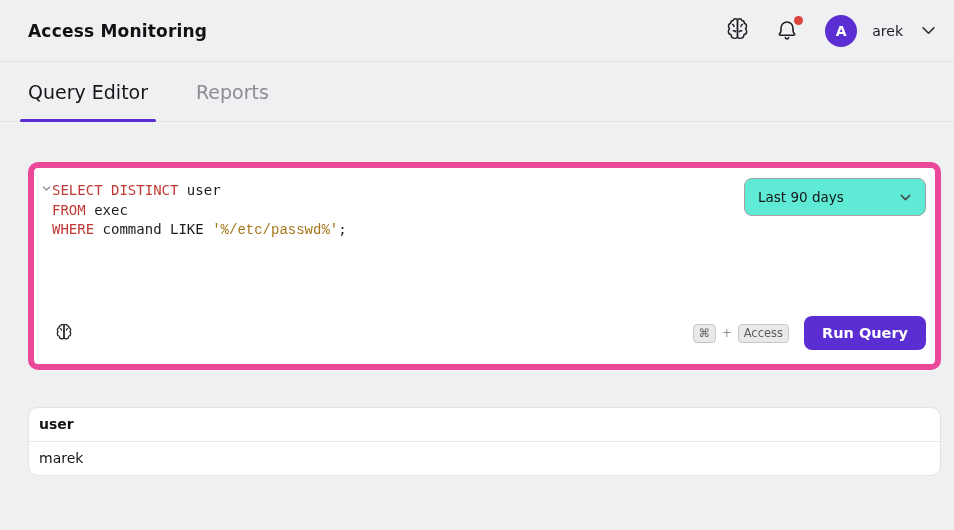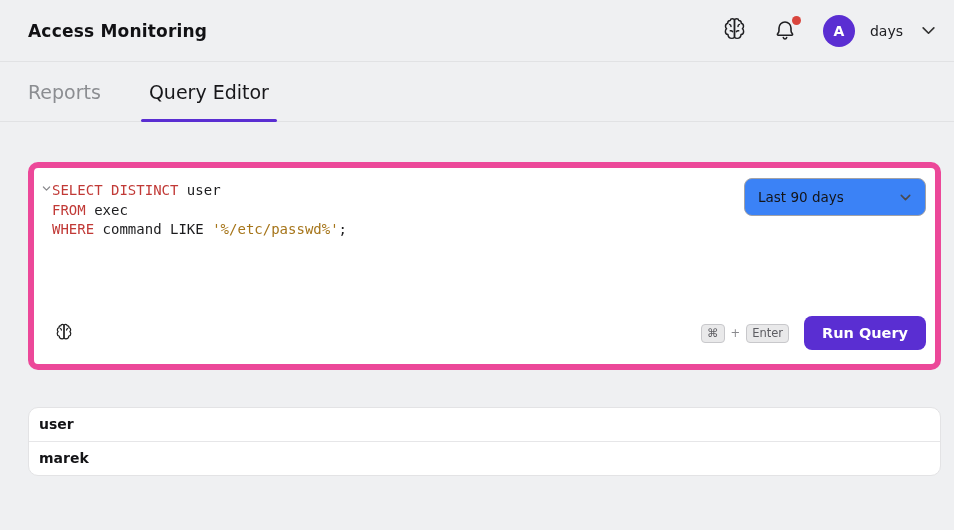--- a/index.html
+++ b/index.html
@@ -72,27 +72,27 @@
     position:absolute; left:7px; top:15px;
     color:#8a8a8e; display:flex; cursor:pointer; background:none; border:none;
   }
   .code-area {
     position:absolute; left:18px; top:13px; right:210px; bottom:60px;
     font-family:"DejaVu Sans Mono","Liberation Mono",monospace;
     font-size:14px; line-height:19.5px;
     color:#1c1c1e; white-space:pre; cursor:text;
   }
   .tok-keyword { color:var(--kw,#c13936); }
-  .tok-string  { color:var(--str,#a6751a); }
+  .tok-string  { color:var(--str,#a6751a);font-family:Liberation Mono, monospace; }
   .tok-plain   { color:#1c1c1e; }
 
   .timerange {
     position:absolute; top:10px; right:9px;
     width:182px; height:38px;
-    background:#3b82f6; border:1px solid #a2a2a6; border-radius:8px;
+    background:#5eead4; border:1px solid #a2a2a6; border-radius:8px;
     display:flex; align-items:center; justify-content:space-between;
     padding:0 12px 0 13px;
     font-size:13.5px; color:#141417; cursor:pointer;
   }
   .timerange .chev { display:flex; color:#4a4a4e; }
 
   .editor-footer {
     position:absolute; left:20px; right:9px; bottom:14px;
     display:flex; align-items:center;
   }
@@ -118,21 +118,21 @@
 
   
   .results-card {
     position:absolute; left:28px; top:407px;
     width:913px;
     background:#fff; border:1px solid #e3e3e5; border-radius:10px;
     overflow:hidden;
   }
   .results-header-row { display:flex; border-bottom:1px solid #e6e6e8; }
   .results-header-row .cell { font-weight:bold; padding:8px 10px 9px; }
-  .cell { font-size:14px; color:#141417; padding:8px 10px; flex:1;font-weight:bold; }
+  .cell { font-size:14px; color:#141417; padding:8px 10px; flex:1; }
   .result-row { display:flex; }
   .result-row .cell { padding:8px 10px 9px; }
 
   svg { display:block; }
 </style>
 </head>
 <body style="background: rgb(239, 240, 242);">
 
 <header class="app-header">
   <div class="app-title">Access Monitoring</div>
@@ -152,34 +152,34 @@
     <button class="icon-btn">
       <span>
         <svg width="24" height="24" viewBox="0 0 24 24" fill="none" stroke="currentColor" stroke-width="1.6" stroke-linecap="round" stroke-linejoin="round">
           <path d="M18 9 C18 5.7 15.3 3 12 3 C8.7 3 6 5.7 6 9 L6 11.4 C6 12.6 5.5 13.7 4.7 14.6 C4.1 15.2 4.5 16.2 5.4 16.2 L18.6 16.2 C19.5 16.2 19.9 15.2 19.3 14.6 C18.5 13.7 18 12.6 18 11.4 Z"></path>
           <path d="M10.3 18.6 C10.6 19.5 11.2 20 12 20 C12.8 20 13.4 19.5 13.7 18.6"></path>
         </svg>
       </span>
       <span class="red-dot"></span>
     </button>
     <div class="avatar">A</div>
-    <div class="user-name">days</div>
+    <div class="user-name">arek</div>
     <button class="user-chevron">
       <span>
         <svg width="19" height="19" viewBox="0 0 16 16" fill="none" stroke="currentColor" stroke-width="1.4" stroke-linecap="round" stroke-linejoin="round">
           <path d="M3.5 5.8 L8 10.3 L12.5 5.8"></path>
         </svg>
       </span>
     </button>
   </div>
 </header>
 
 <nav class="tab-bar">
+  <button class="tab active">Query Editor</button>
   <button class="tab">Reports</button>
-  <button class="tab active">Query Editor</button>
 </nav>
 
 <section class="editor-card">
   <button class="fold-gutter">
     <span>
       <svg width="11" height="11" viewBox="0 0 16 16" fill="none" stroke="currentColor" stroke-width="1.8" stroke-linecap="round" stroke-linejoin="round">
         <path d="M3.5 5.8 L8 10.3 L12.5 5.8"></path>
       </svg>
     </span>
   </button>
@@ -202,21 +202,21 @@
           <path d="M12 3.1 C12 2.1 11.1 1.5 10.1 1.5 C9 1.5 8.3 2.3 8.2 3.1 C6.9 3.2 5.9 4.3 6 5.6 C4.8 5.9 4 7 4 8.2 C4 9.1 4.4 9.9 5 10.4 C4.3 10.9 3.9 11.8 3.9 12.8 C3.9 14.2 4.9 15.4 6.2 15.6 C6.3 17.5 7.8 19 9.7 19 C10.7 19 11.5 18.6 12 18 Z"></path>
           <path d="M12 3.1 C12 2.1 12.9 1.5 13.9 1.5 C15 1.5 15.7 2.3 15.8 3.1 C17.1 3.2 18.1 4.3 18 5.6 C19.2 5.9 20 7 20 8.2 C20 9.1 19.6 9.9 19 10.4 C19.7 10.9 20.1 11.8 20.1 12.8 C20.1 14.2 19.1 15.4 17.8 15.6 C17.7 17.5 16.2 19 14.3 19 C13.3 19 12.5 18.6 12 18 Z"></path>
           <path d="M7.6 6.6 C8.4 6.9 8.9 7.6 8.9 8.5"></path>
           <path d="M16.4 6.6 C15.6 6.9 15.1 7.6 15.1 8.5"></path>
         </svg>
       </span>
     </button>
     <div class="shortcut">
       <span class="kbd">⌘</span>
       <span class="plus">+</span>
-      <span class="kbd">Enter</span>
+      <span class="kbd">Access</span>
     </div>
     <button class="run-btn">Run Query</button>
   </div>
 </section>
 
 <section class="results-card">
   <div class="results-header-row">
       <div class="cell">user</div>
     </div>
   <div>

